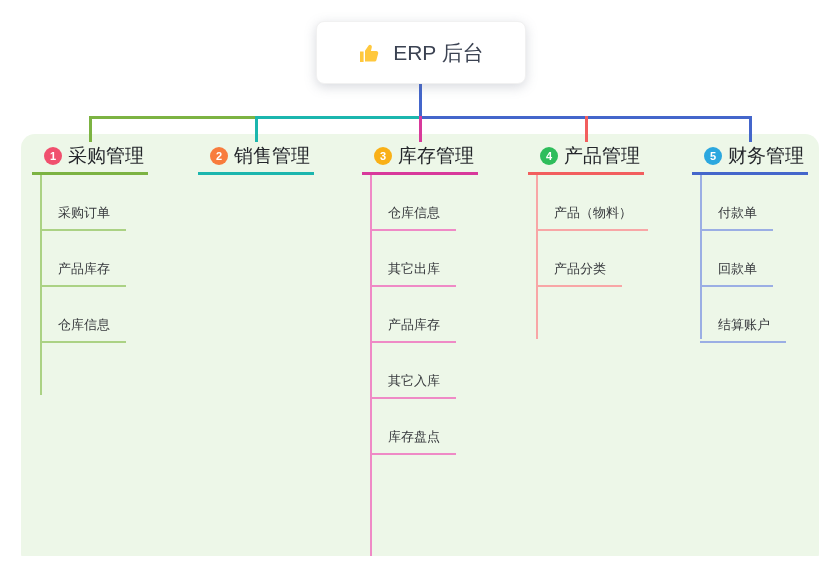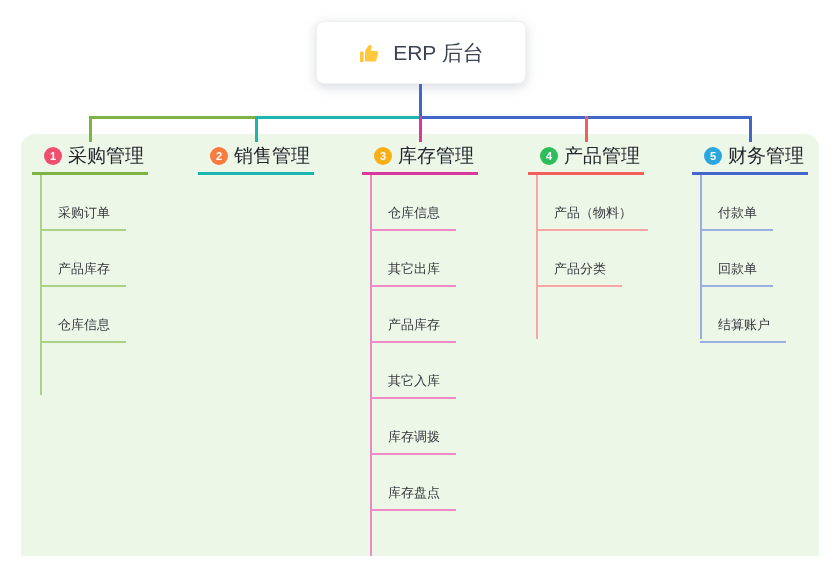--- a/index.html
+++ b/index.html
@@ -111,23 +111,20 @@
           <div class="child">
             <span class="child-label">其它出库</span>
           </div>
           <div class="child">
             <span class="child-label">产品库存</span>
           </div>
           <div class="child">
             <span class="child-label">其它入库</span>
           </div>
           <div class="child">
-            <span class="child-label">库存调拨</span>
-          </div>
-          <div class="child">
             <span class="child-label">库存盘点</span>
           </div>
         </div>
       </div>
       <div class="branch" style="left: 528px; width: 116px; --main: #F25E5E; --light: #F8A6A6; --badge: #2EBD5B;">
         <div class="branch-header">
           <span class="badge">4</span>
           <span class="branch-label">产品管理</span>
         </div>
         <div class="children">

